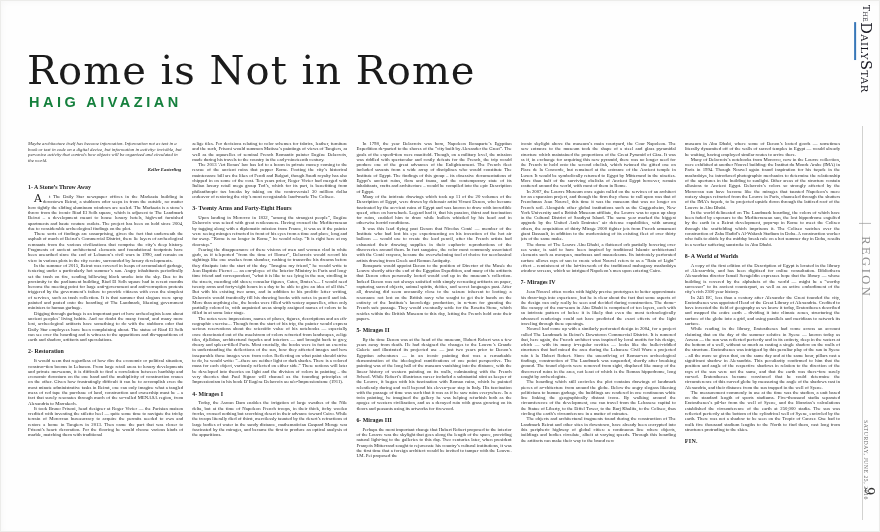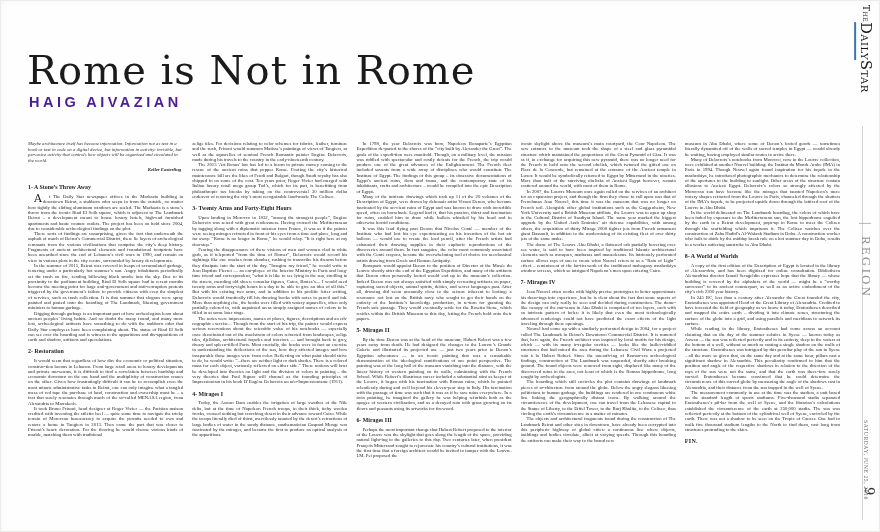--- a/index.html
+++ b/index.html
@@ -2,21 +2,21 @@
 <html><head>
 <meta charset="utf-8">
 <title>Newspaper Page</title>
 <style>
   html,body{margin:0;padding:0;background:#f2f2f0;}
   .page{position:relative;width:880px;height:532px;background:#fefefe;overflow:hidden;
         font-family:"Liberation Serif", serif;box-shadow:inset 0 0 0 1px #ececea, inset 2px 2px 6px rgba(0,0,0,0.03);}
   .article-title{position:absolute;left:27px;top:20px;font-family:"DejaVu Serif", serif;
         font-size:40px;font-weight:400;color:#1b1b1b;letter-spacing:1px;white-space:nowrap;}
   .byline{position:absolute;left:29px;top:94px;font-family:"Liberation Sans", sans-serif;
-        font-weight:700;font-size:14.5px;letter-spacing:3.5px;color:#4c1d95;}
+        font-weight:700;font-size:14.5px;letter-spacing:3.5px;color:#15803d;}
   .columns{position:absolute;left:28px;top:141px;width:812px;height:383px;display:flex;gap:9px;}
   .col{flex:1 1 0;overflow:hidden;font-size:4.75px;line-height:5.3px;color:#272727;text-align:justify;}
   .para{margin:0;text-indent:6px;}
   .para.noindent{text-indent:0;}
   .section-heading{font-size:5.9px;font-weight:700;margin:7px 0 3.5px;color:#1d1d1d;}
   .epigraph{font-style:italic;text-align:left;line-height:5.5px;color:#333;}
   .attribution{font-style:italic;font-weight:700;text-align:right;margin:4px 2px 13px 0;color:#222;}
   .fin{font-weight:700;margin-top:7px;font-size:6px;letter-spacing:0.3px;}
   .dc{float:left;font-size:11px;line-height:9.5px;padding-right:1px;font-family:"DejaVu Serif", serif;color:#1d1d1d;}
   

